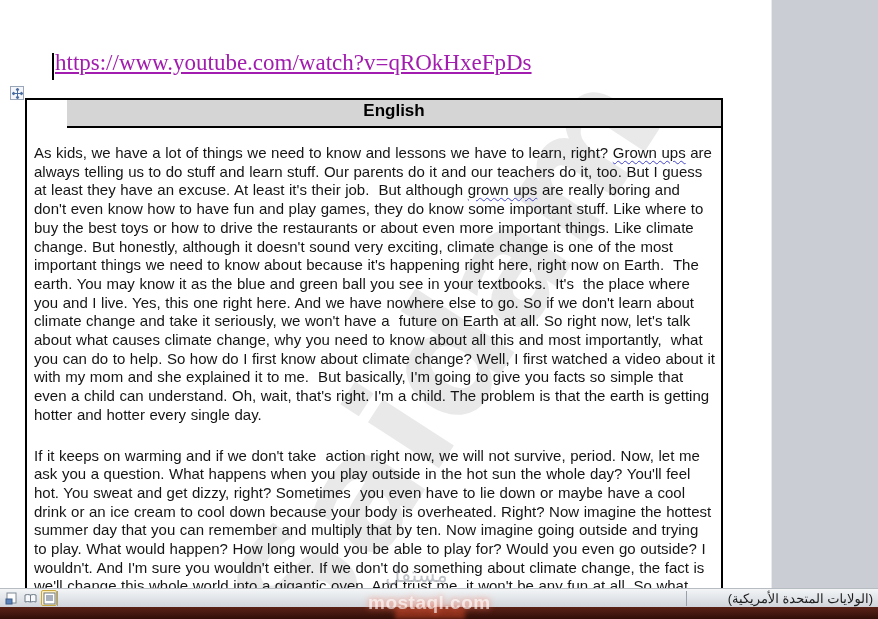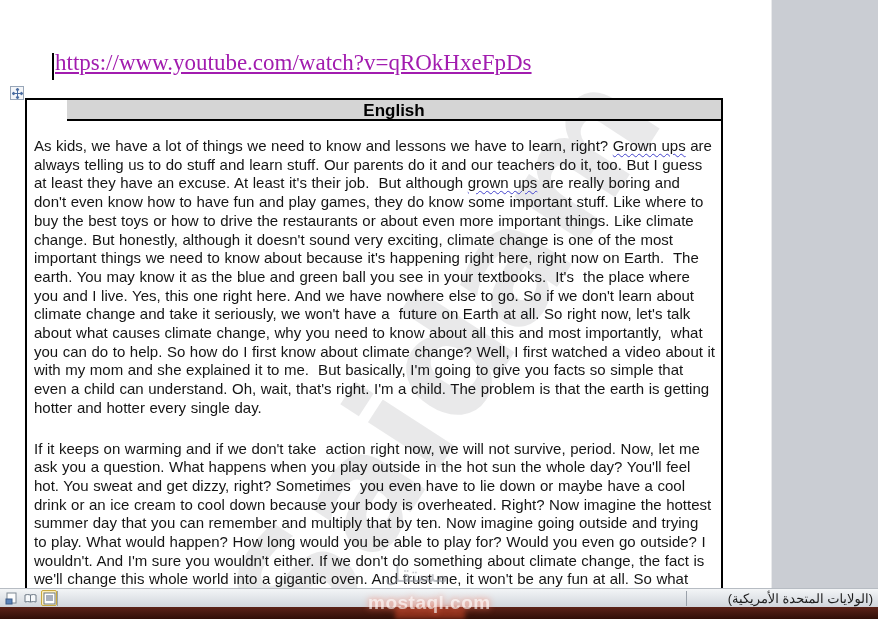--- a/index.html
+++ b/index.html
@@ -21,21 +21,21 @@
   
   .tbl-handle { position:absolute; left:10px; top:86px; width:14px; height:14px;
                 background:#f4f6f9; border:1px solid #98a6b8; z-index:5;
                 display:flex; align-items:center; justify-content:center; }
 
   
   .doc-table { position:absolute; left:25px; top:98px; width:698px;
                border:2px solid #000; background:transparent; z-index:2; }
   .doc-table .hdr { background:#d5d5d5; border-bottom:2px solid #000;
                     text-align:center; font-weight:bold; font-size:17px;
-                    line-height:21px; height:21px; color:#000;margin-left:40px; }
+                    line-height:21px; height:28px; color:#000;margin-left:40px; }
   .doc-table .cell { padding:4px 6px 0 7px; min-height:560px; background:transparent; }
   .doc-table .cell p { font-size:15px; line-height:18.7px; color:#151515;
                        white-space:pre-wrap; word-spacing:0.4px;margin-top:12px; }
   .doc-table .cell p + p { margin-top:22px; }
   .squiggle { text-decoration:underline; text-decoration-style:wavy;
               text-decoration-color:#4343cc; text-decoration-thickness:1px;
               text-underline-offset:2px; }
 
   
   .wm-diagonal { position:absolute; left:120px; top:40px; width:650px; height:640px;

